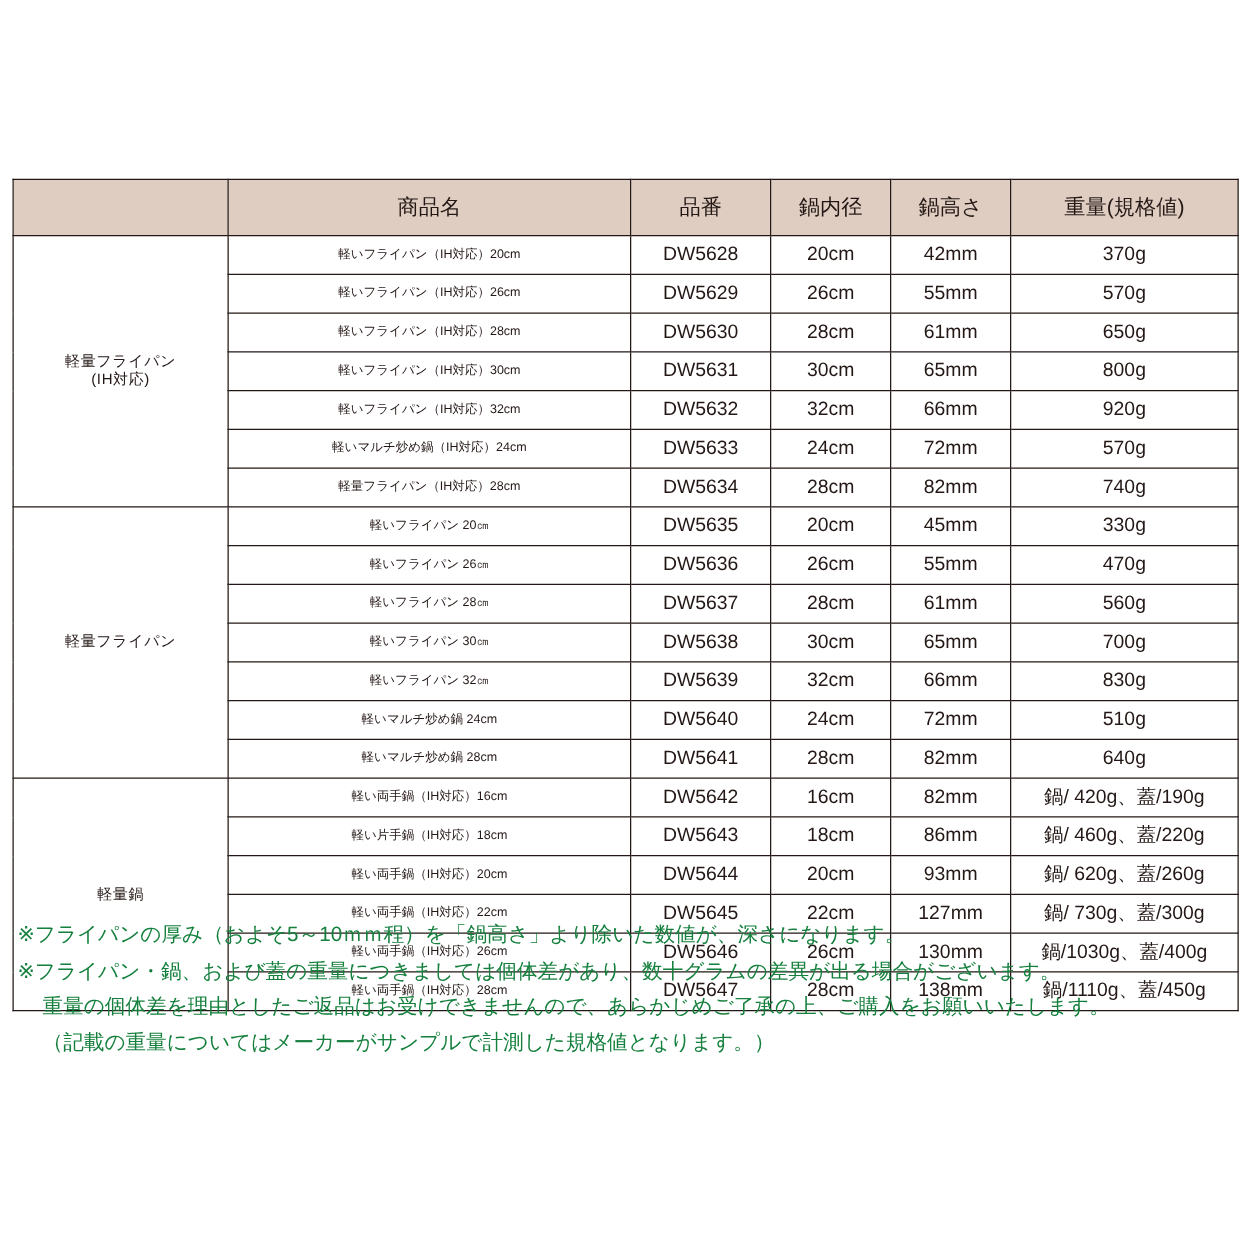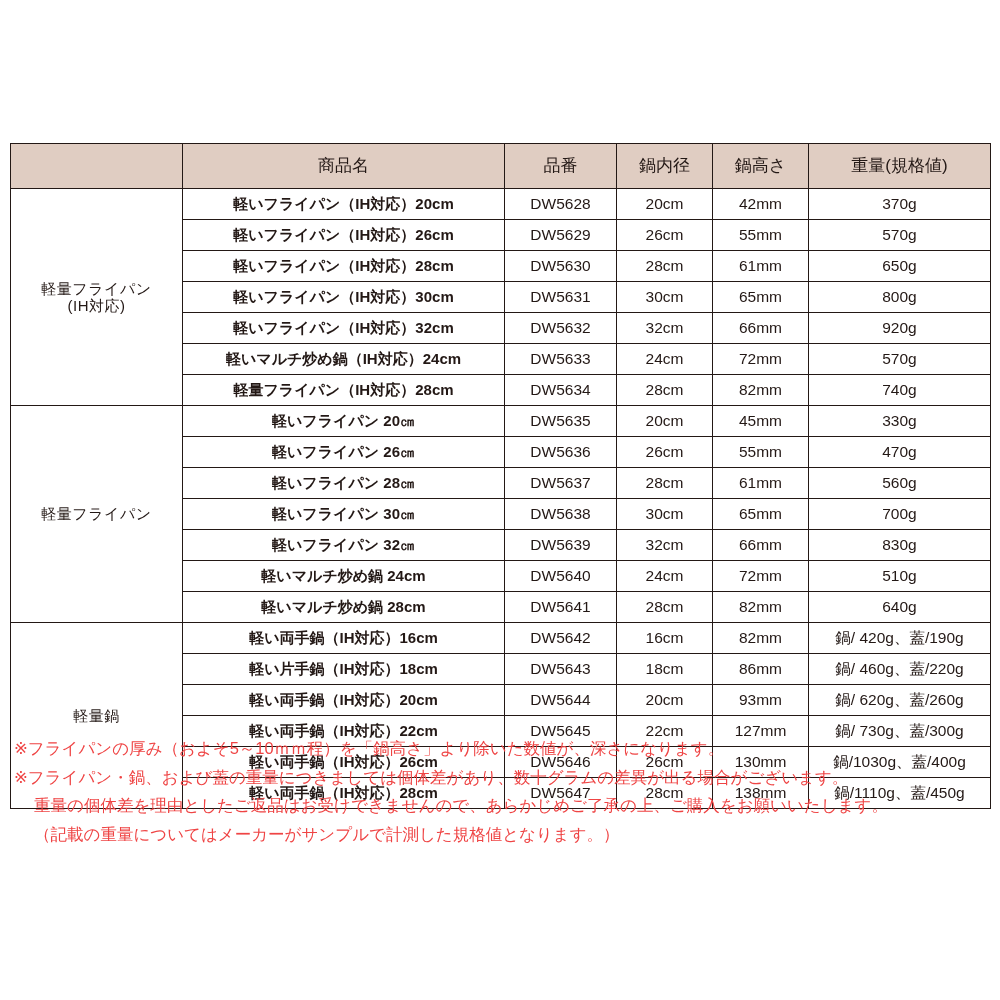--- a/index.html
+++ b/index.html
@@ -52,43 +52,42 @@
   table.spec thead th {
     background: #e0cdc2;
     height: 44px;
     font-weight: normal;
     font-size: 17px;
   }
   table.spec thead th.blank {
     background: #e0cdc2;
   }
   td.group {
-    font-size: 15px;
+    font-size: 12px;
     letter-spacing: 0.5px;
   }
   td.group .g2 {
     display: block;
   }
   td.name {
     text-align: left;
     padding-left: 30px;
-    font-size: 15px;
-    font-weight: bold;
+    font-size: 10px;
   }
   td.cell {
     font-size: 15.5px;
   }
   .notes {
     position: absolute;
     left: 14px;
     top: 735px;
     width: 972px;
     font-size: 16.5px;
     line-height: 1.62;
-    color: #ef4444;
+    color: #15803d;
   }
   .notes p {
     margin: 0 0 2px 0;
   }
   .notes p.indent1 {
     padding-left: 20px;
   }
 </style>
 </head>
 <body>

